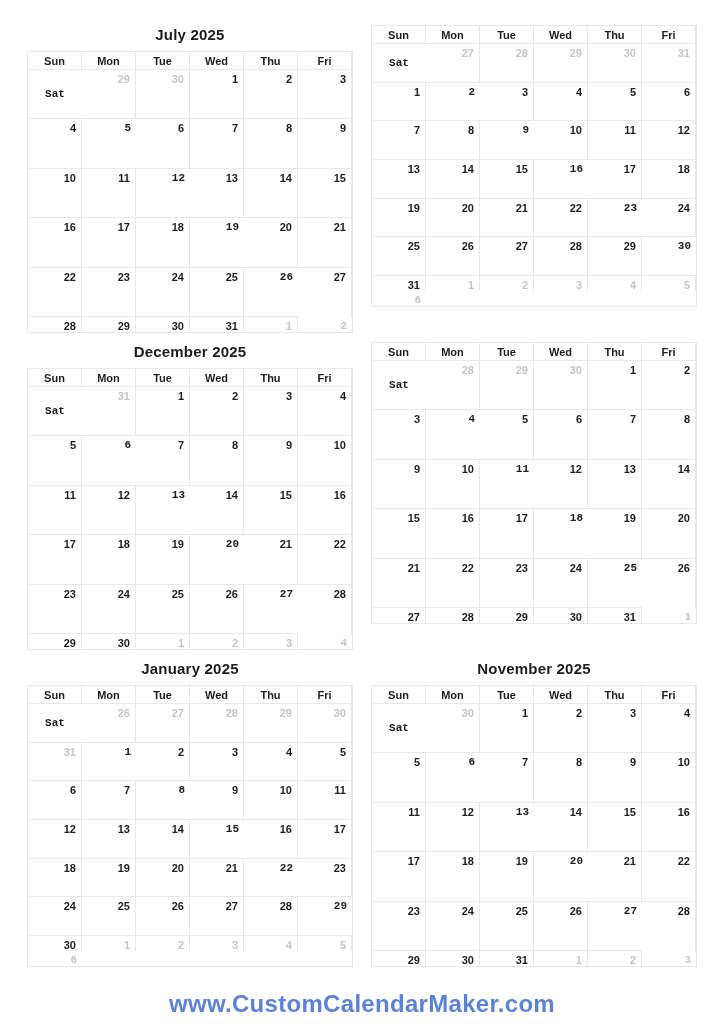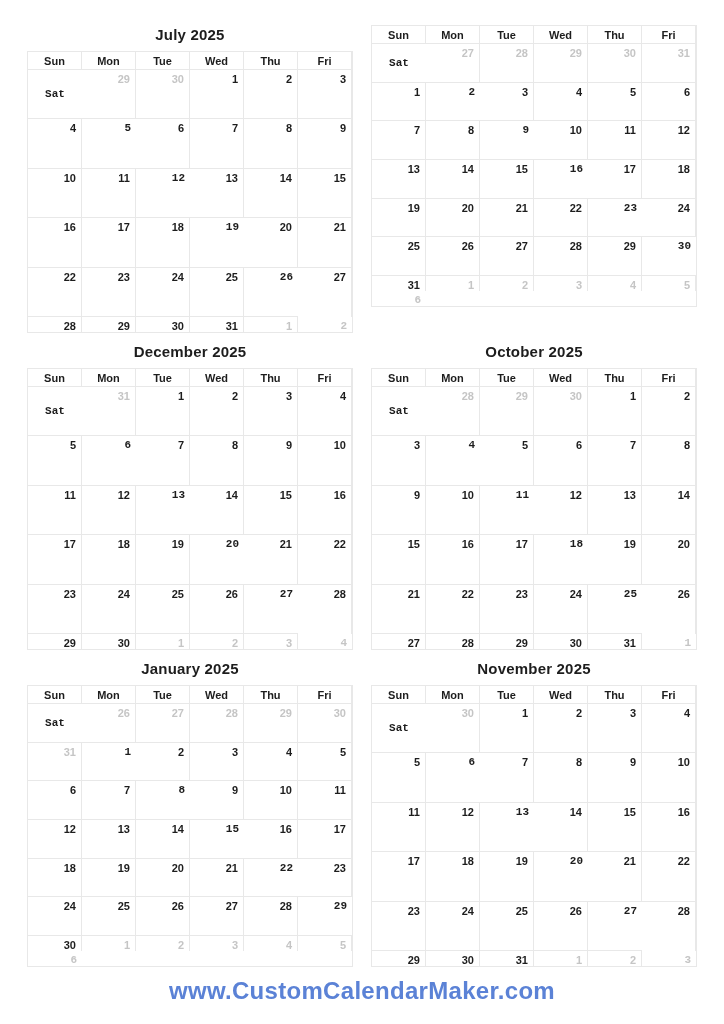--- a/index.html
+++ b/index.html
@@ -57,21 +57,21 @@
   }
   .day{
     font-size:11px;
     font-weight:700;
     color:var(--ink);
     text-align:right;
     padding:3px 5px 0 0;
   }
   .day.muted{color:var(--muted);}
   .watermark{
-    margin-top:10px;
+    margin-top:23px;
     text-align:center;
     font-size:24px;
     font-weight:700;
     letter-spacing:0.3px;
     color:var(--wm);
     cursor:pointer;
   }
 </style>
 </head>
 <body>
@@ -223,21 +223,20 @@
           <div class="day">29</div>
           <div class="day">30</div>
           <div class="day muted">1</div>
           <div class="day muted">2</div>
           <div class="day muted">3</div>
           <div class="day muted">4</div>
         </div>
     </section>
 
     <section class="month">
-      <h2 class="month-title">October 2025</h2>
       <div class="cal" style="grid-template-rows: 18px repeat(5, 1fr);">
           <div class="dow">Sun</div>
           <div class="dow">Mon</div>
           <div class="dow">Tue</div>
           <div class="dow">Wed</div>
           <div class="dow">Thu</div>
           <div class="dow">Fri</div>
           <div class="dow">Sat</div>
           <div class="day muted">28</div>
           <div class="day muted">29</div>

